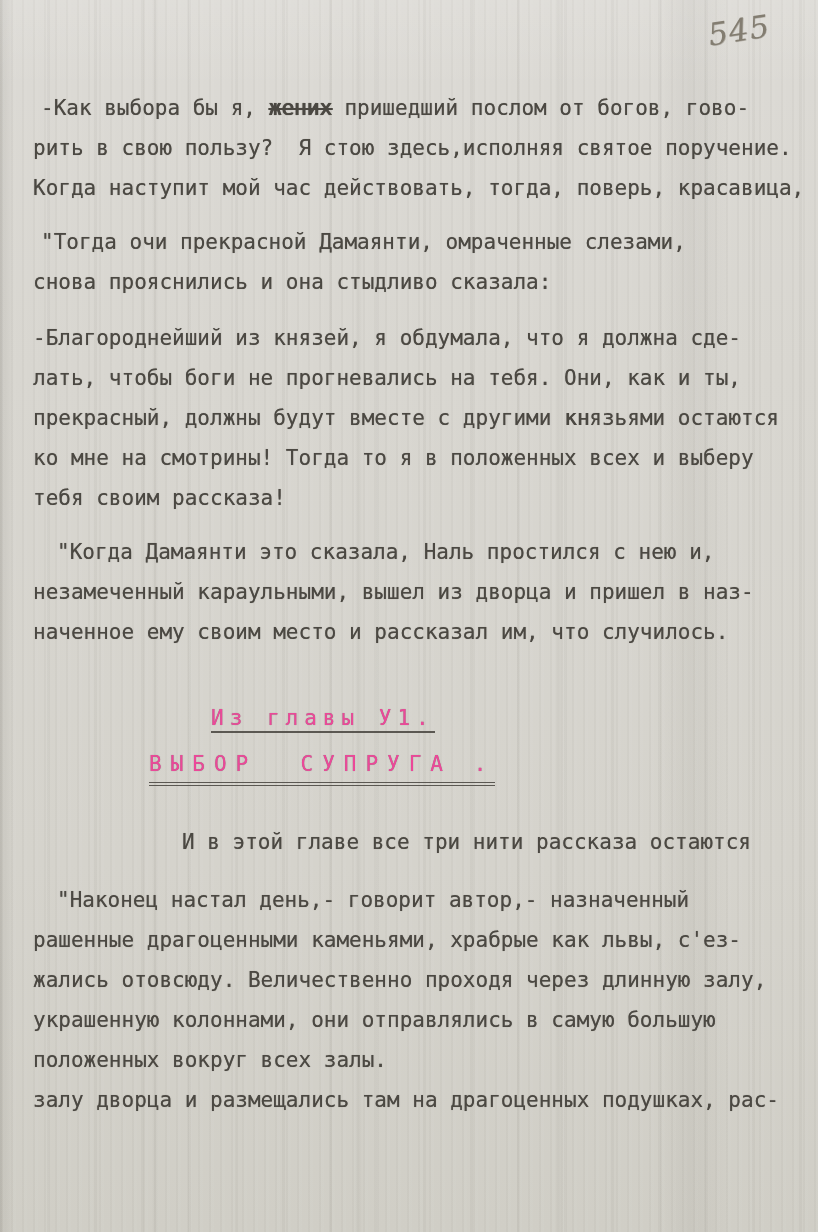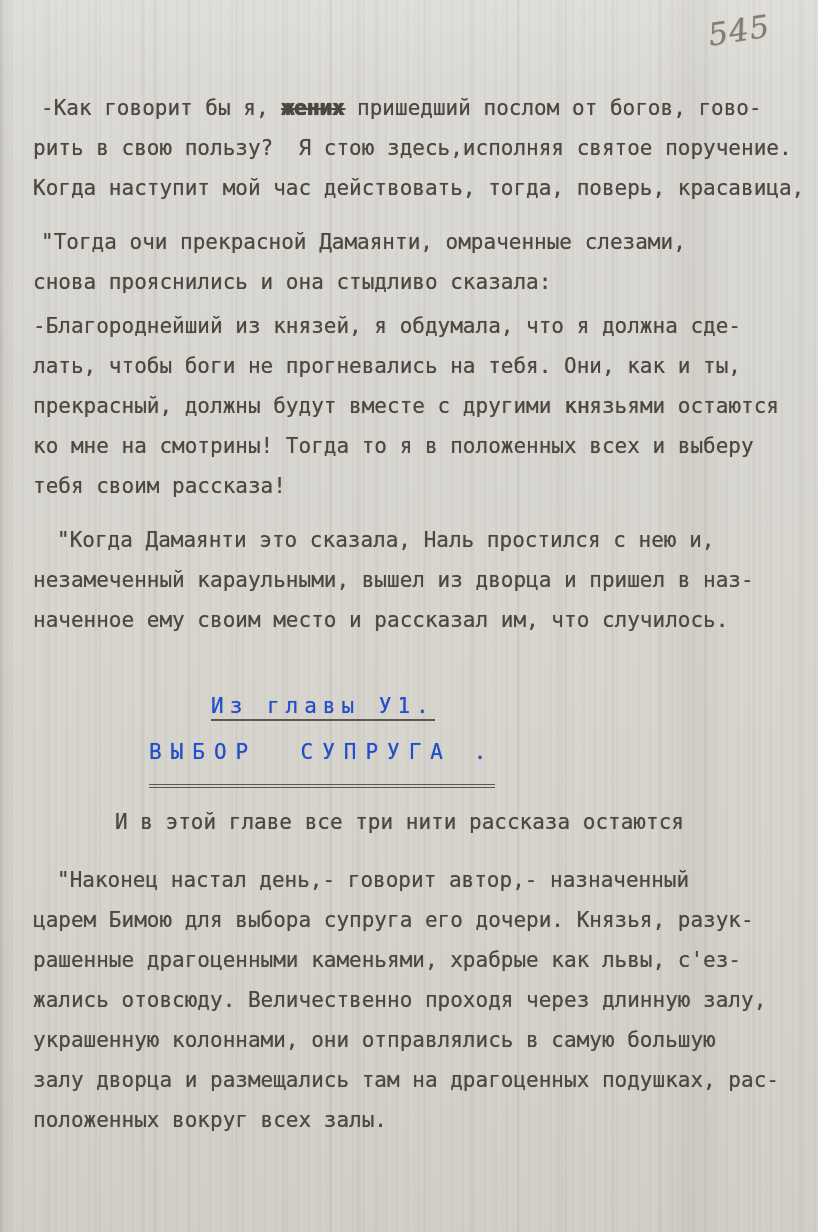--- a/index.html
+++ b/index.html
@@ -64,72 +64,72 @@
     color: #4b4842;
     font-size: 21px;
     text-shadow: 0 0 0.7px rgba(75,72,66,0.65);
   }
   .line {
     height: 40px;
     line-height: 40px;
     white-space: pre;
   }
   .para { margin: 0; }
-  .gap-s  { margin-top: 4px; }
+  .gap-s  { margin-top: 16px; }
   .gap-m  { margin-top: 14px; }
   .indent-1 { padding-left: 8px; }
   .indent-2 { padding-left: 24px; }
   .indent-big { padding-left: 82px; }
 
   .blot {
-    font-weight: 700;
+    font-weight: 400;
     text-decoration: line-through;
     text-shadow: 1px 0 0 currentColor, 0 0 1px currentColor;
   }
   .overtyped {
     font-weight: 400;
     text-shadow: 0.8px 0 0 currentColor;
   }
 
   .heading-block {
     margin-top: 46px;
-    color: #1d4ed8;
+    color: #ec4899;
   }
   .heading-line {
     height: 46px;
     line-height: 40px;
     white-space: pre;
   }
   .h1-pos { padding-left: 178px; }
   .h2-pos { padding-left: 116px; }
   .h1-underline {
     letter-spacing: 6px;
     border-bottom: 2px solid rgba(69,66,60,0.85);
     padding-bottom: 1px;
   }
   .h2-underline {
     letter-spacing: 9px;
     border-bottom: 4px double rgba(69,66,60,0.85);
-    padding-bottom: 20px;
+    padding-bottom: 6px;
   }
-  .after-heading { margin-top: 24px; }
+  .after-heading { margin-top: 32px; text-align: center; }
   .gap-p6 { margin-top: 18px; }
 </style>
 </head>
 <body>
 
 <div class="paper-texture"></div>
 <div class="paper-texture2"></div>
 
 <div class="page-number">545</div>
 
 <div class="text-body">
 
   <div class="para">
-    <div class="line indent-1"><span>-Как говорит бы я, </span><span class="blot">жених</span><span> пришедший послом от богов, гово-</span></div>
+    <div class="line indent-1"><span>-Как выбора бы я, </span><span class="blot">жених</span><span> пришедший послом от богов, гово-</span></div>
     <div class="line">рить в свою пользу?  Я стою здесь,исполняя святое поручение.</div>
     <div class="line">Когда наступит мой час действовать, тогда, поверь, красавица,</div>
   </div>
 
   <div class="para gap-m">
     <div class="line indent-1">"Тогда очи прекрасной Дамаянти, омраченные слезами,</div>
     <div class="line">снова прояснились и она стыдливо сказала:</div>
   </div>
 
   <div class="para gap-s">
@@ -150,21 +150,20 @@
     <div class="heading-line h1-pos"><span class="h1-underline">Из главы У1.</span></div>
     <div class="heading-line h2-pos"><span class="h2-underline">ВЫБОР  СУПРУГА .</span></div>
   </div>
 
   <div class="para after-heading">
     <div class="line indent-big">И в этой главе все три нити рассказа остаются</div>
   </div>
 
   <div class="para gap-p6">
     <div class="line indent-2">"Наконец настал день,- говорит автор,- назначенный</div>
-    <div class="line">царем Бимою для выбора супруга его дочери. Князья, разук-</div>
     <div class="line">рашенные драгоценными каменьями, храбрые как львы, с'ез-</div>
     <div class="line">жались отовсюду. Величественно проходя через длинную залу,</div>
     <div class="line">украшенную колоннами, они отправлялись в самую большую</div>
+    <div class="line">положенных вокруг всех залы.</div>
     <div class="line">залу дворца и размещались там на драгоценных подушках, рас-</div>
-    <div class="line">положенных вокруг всех залы.</div>
   </div>
 
 </div>
 
 </body></html>

